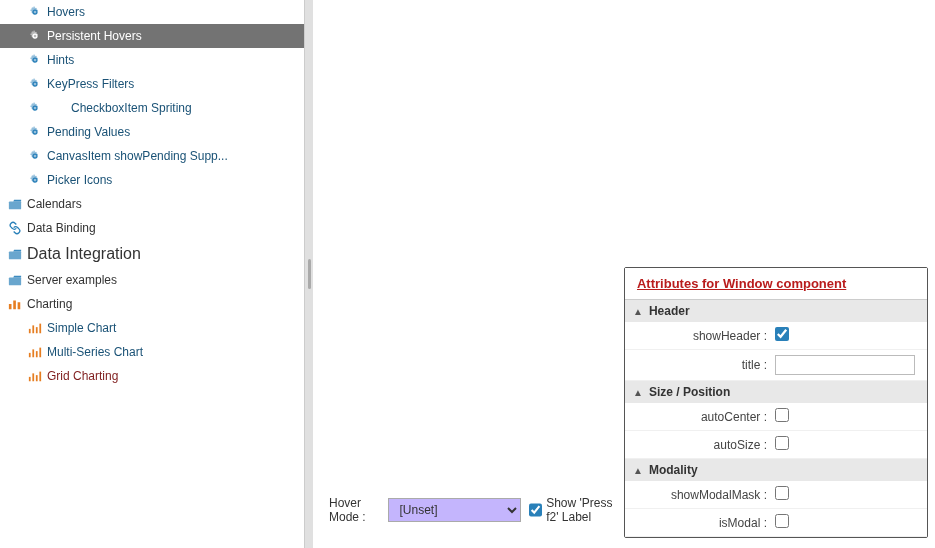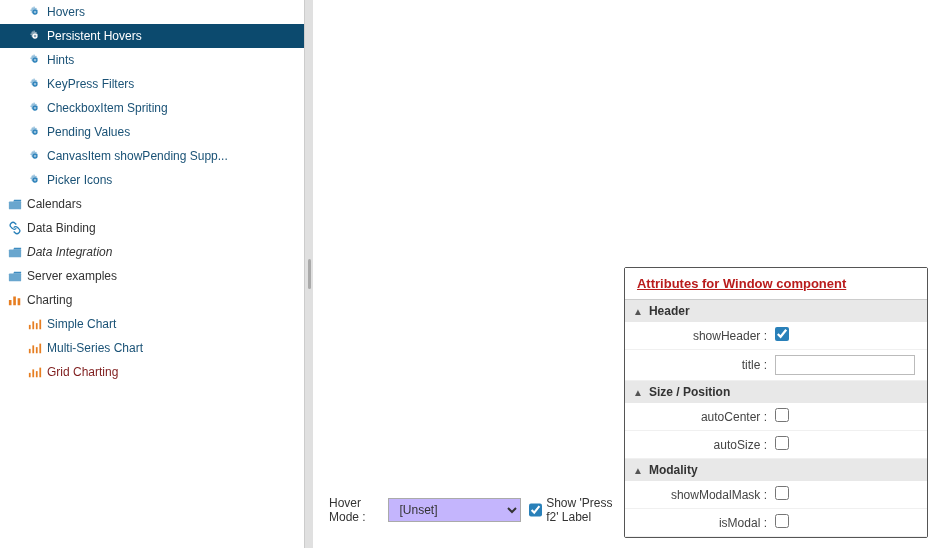--- a/index.html
+++ b/index.html
@@ -162,21 +162,21 @@
 
 <div style="display: flex; align-items: center; padding: 5px 6px 5px 28px; cursor: pointer; white-space: nowrap; overflow: hidden; text-overflow: ellipsis; color: rgb(26, 82, 118);">
       <span style="margin-right: 5px; color: rgb(41, 128, 185); display: inline-flex; align-items: center;">
         <svg class="gear-icon-svg" viewBox="0 0 16 16" fill="currentColor">
       <path d="M8 5a3 3 0 1 0 0 6 3 3 0 0 0 0-6zm0 4.5A1.5 1.5 0 1 1 8 6.5a1.5 1.5 0 0 1 0 3z"></path>
       <path d="M6.5 1.5l-.5 1.5-1.2-.3-.9.9.3 1.2-1.5.5v1.4l1.5.5-.3 1.2.9.9 1.2-.3.5 1.5h1l.5-1.5 1.2.3.9-.9-.3-1.2 1.5-.5V5.6l-1.5-.5.3-1.2-.9-.9-1.2.3-.5-1.5h-1z" opacity="0.5"></path>
     </svg>
       </span>
       <span style="font-size: 12px;">Hovers</span>
     </div>
-    <div style="display: flex; align-items: center; padding: 5px 6px 5px 28px; cursor: pointer; white-space: nowrap; overflow: hidden; text-overflow: ellipsis; background: #0c4a6e; color: rgb(255, 255, 255);">
+    <div style="display: flex; align-items: center; padding: 5px 6px 5px 28px; cursor: pointer; white-space: nowrap; overflow: hidden; text-overflow: ellipsis; background: #737373; color: rgb(255, 255, 255);">
       <span style="margin-right: 5px; color: rgb(255, 255, 255); display: inline-flex; align-items: center;">
         <svg class="gear-icon-svg" viewBox="0 0 16 16" fill="currentColor">
       <path d="M8 5a3 3 0 1 0 0 6 3 3 0 0 0 0-6zm0 4.5A1.5 1.5 0 1 1 8 6.5a1.5 1.5 0 0 1 0 3z"></path>
       <path d="M6.5 1.5l-.5 1.5-1.2-.3-.9.9.3 1.2-1.5.5v1.4l1.5.5-.3 1.2.9.9 1.2-.3.5 1.5h1l.5-1.5 1.2.3.9-.9-.3-1.2 1.5-.5V5.6l-1.5-.5.3-1.2-.9-.9-1.2.3-.5-1.5h-1z" opacity="0.5"></path>
     </svg>
       </span>
       <span style="font-size: 12px;">Persistent Hovers</span>
     </div>
     <div style="display: flex; align-items: center; padding: 5px 6px 5px 28px; cursor: pointer; white-space: nowrap; overflow: hidden; text-overflow: ellipsis; color: rgb(26, 82, 118);">
       <span style="margin-right: 5px; color: rgb(41, 128, 185); display: inline-flex; align-items: center;">
@@ -196,21 +196,21 @@
       </span>
       <span style="font-size: 12px; text-align: center;">KeyPress Filters</span>
     </div>
     <div style="display: flex; align-items: center; padding: 5px 6px 5px 28px; cursor: pointer; white-space: nowrap; overflow: hidden; text-overflow: ellipsis; color: rgb(26, 82, 118);">
       <span style="margin-right: 5px; color: rgb(41, 128, 185); display: inline-flex; align-items: center;">
         <svg class="gear-icon-svg" viewBox="0 0 16 16" fill="currentColor">
       <path d="M8 5a3 3 0 1 0 0 6 3 3 0 0 0 0-6zm0 4.5A1.5 1.5 0 1 1 8 6.5a1.5 1.5 0 0 1 0 3z"></path>
       <path d="M6.5 1.5l-.5 1.5-1.2-.3-.9.9.3 1.2-1.5.5v1.4l1.5.5-.3 1.2.9.9 1.2-.3.5 1.5h1l.5-1.5 1.2.3.9-.9-.3-1.2 1.5-.5V5.6l-1.5-.5.3-1.2-.9-.9-1.2.3-.5-1.5h-1z" opacity="0.5"></path>
     </svg>
       </span>
-      <span style="font-size: 12px;">CheckboxItem Spriting</span>
+      <span style="font-size: 12px; margin-left: 24px;">CheckboxItem Spriting</span>
     </div>
     <div style="display: flex; align-items: center; padding: 5px 6px 5px 28px; cursor: pointer; white-space: nowrap; overflow: hidden; text-overflow: ellipsis; color: rgb(26, 82, 118);">
       <span style="margin-right: 5px; color: rgb(41, 128, 185); display: inline-flex; align-items: center;">
         <svg class="gear-icon-svg" viewBox="0 0 16 16" fill="currentColor">
       <path d="M8 5a3 3 0 1 0 0 6 3 3 0 0 0 0-6zm0 4.5A1.5 1.5 0 1 1 8 6.5a1.5 1.5 0 0 1 0 3z"></path>
       <path d="M6.5 1.5l-.5 1.5-1.2-.3-.9.9.3 1.2-1.5.5v1.4l1.5.5-.3 1.2.9.9 1.2-.3.5 1.5h1l.5-1.5 1.2.3.9-.9-.3-1.2 1.5-.5V5.6l-1.5-.5.3-1.2-.9-.9-1.2.3-.5-1.5h-1z" opacity="0.5"></path>
     </svg>
       </span>
       <span style="font-size: 12px;">Pending Values</span>
     </div>
@@ -250,21 +250,21 @@
       </span>
       <span style="font-size: 12px;">Data Binding</span>
     </div>
     <div style="display: flex; align-items: center; padding: 5px 6px 5px 8px; cursor: pointer; white-space: nowrap; overflow: hidden; text-overflow: ellipsis; color: rgb(51, 51, 51);">
       <span style="margin-right: 5px; color: rgb(41, 128, 185); display: inline-flex; align-items: center;">
         <svg class="gear-icon-svg" viewBox="0 0 16 16" fill="currentColor">
       <rect x="1" y="5" width="14" height="9" rx="1" opacity="0.7"></rect>
       <path d="M1 5h5l1-2h8v2H1z" opacity="0.9"></path>
     </svg>
       </span>
-      <span style="font-size: 12px; font-style: italic;">Data Integration</span>
+      <span style="font-size: 16px;">Data Integration</span>
     </div>
     <div style="display: flex; align-items: center; padding: 5px 6px 5px 8px; cursor: pointer; white-space: nowrap; overflow: hidden; text-overflow: ellipsis; color: rgb(51, 51, 51);">
       <span style="margin-right: 5px; color: rgb(41, 128, 185); display: inline-flex; align-items: center;">
         <svg class="gear-icon-svg" viewBox="0 0 16 16" fill="currentColor">
       <rect x="1" y="5" width="14" height="9" rx="1" opacity="0.7"></rect>
       <path d="M1 5h5l1-2h8v2H1z" opacity="0.9"></path>
     </svg>
       </span>
       <span style="font-size: 12px;">Server examples</span>
     </div>

